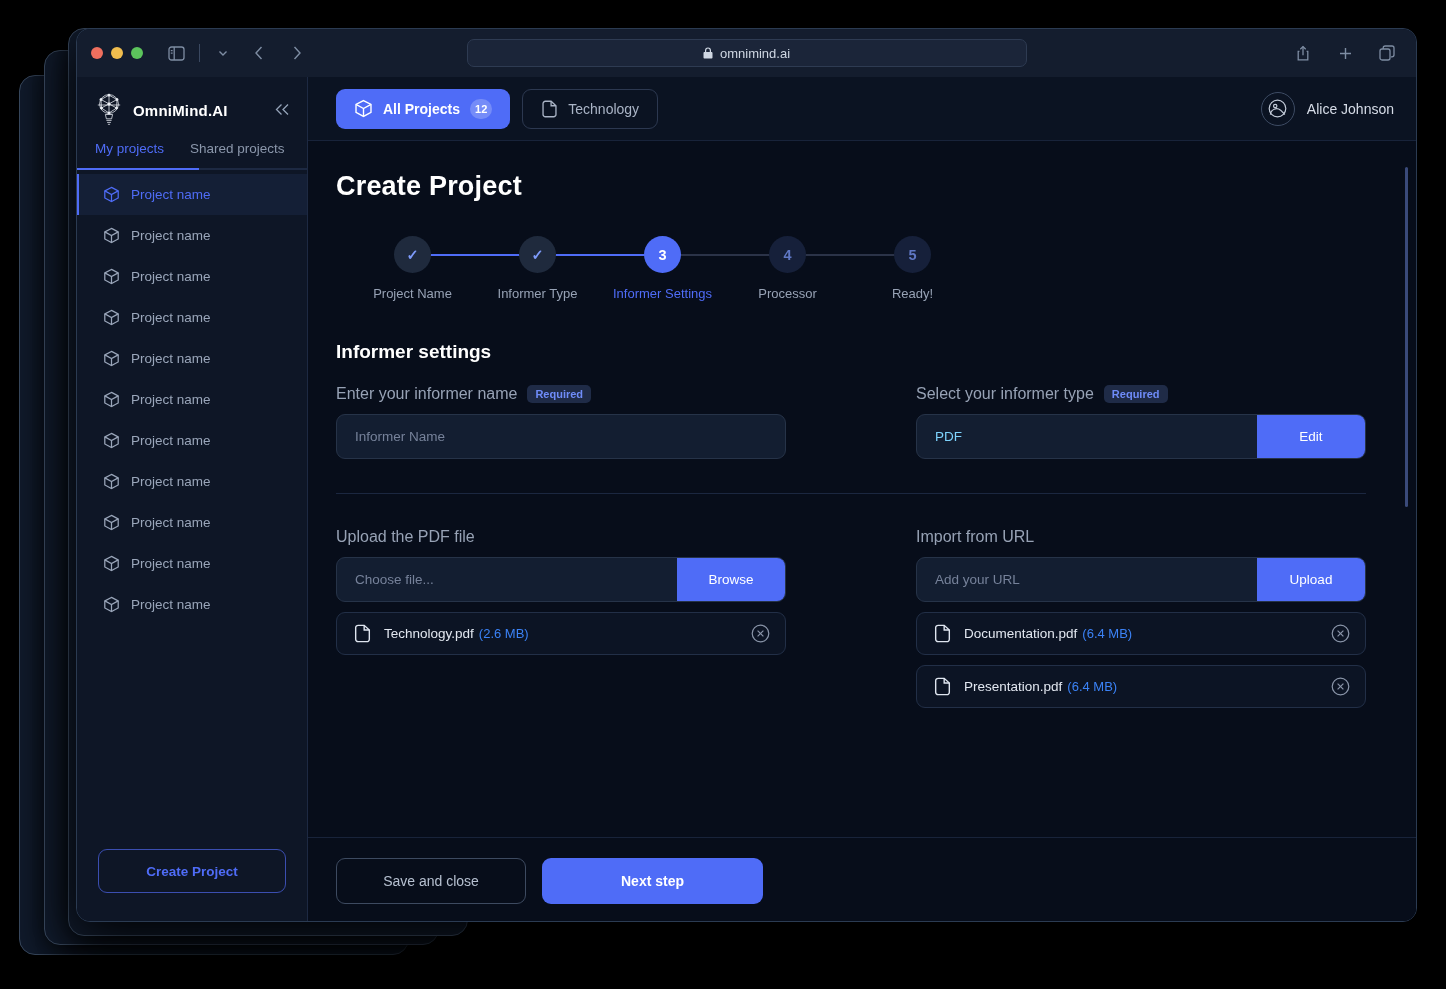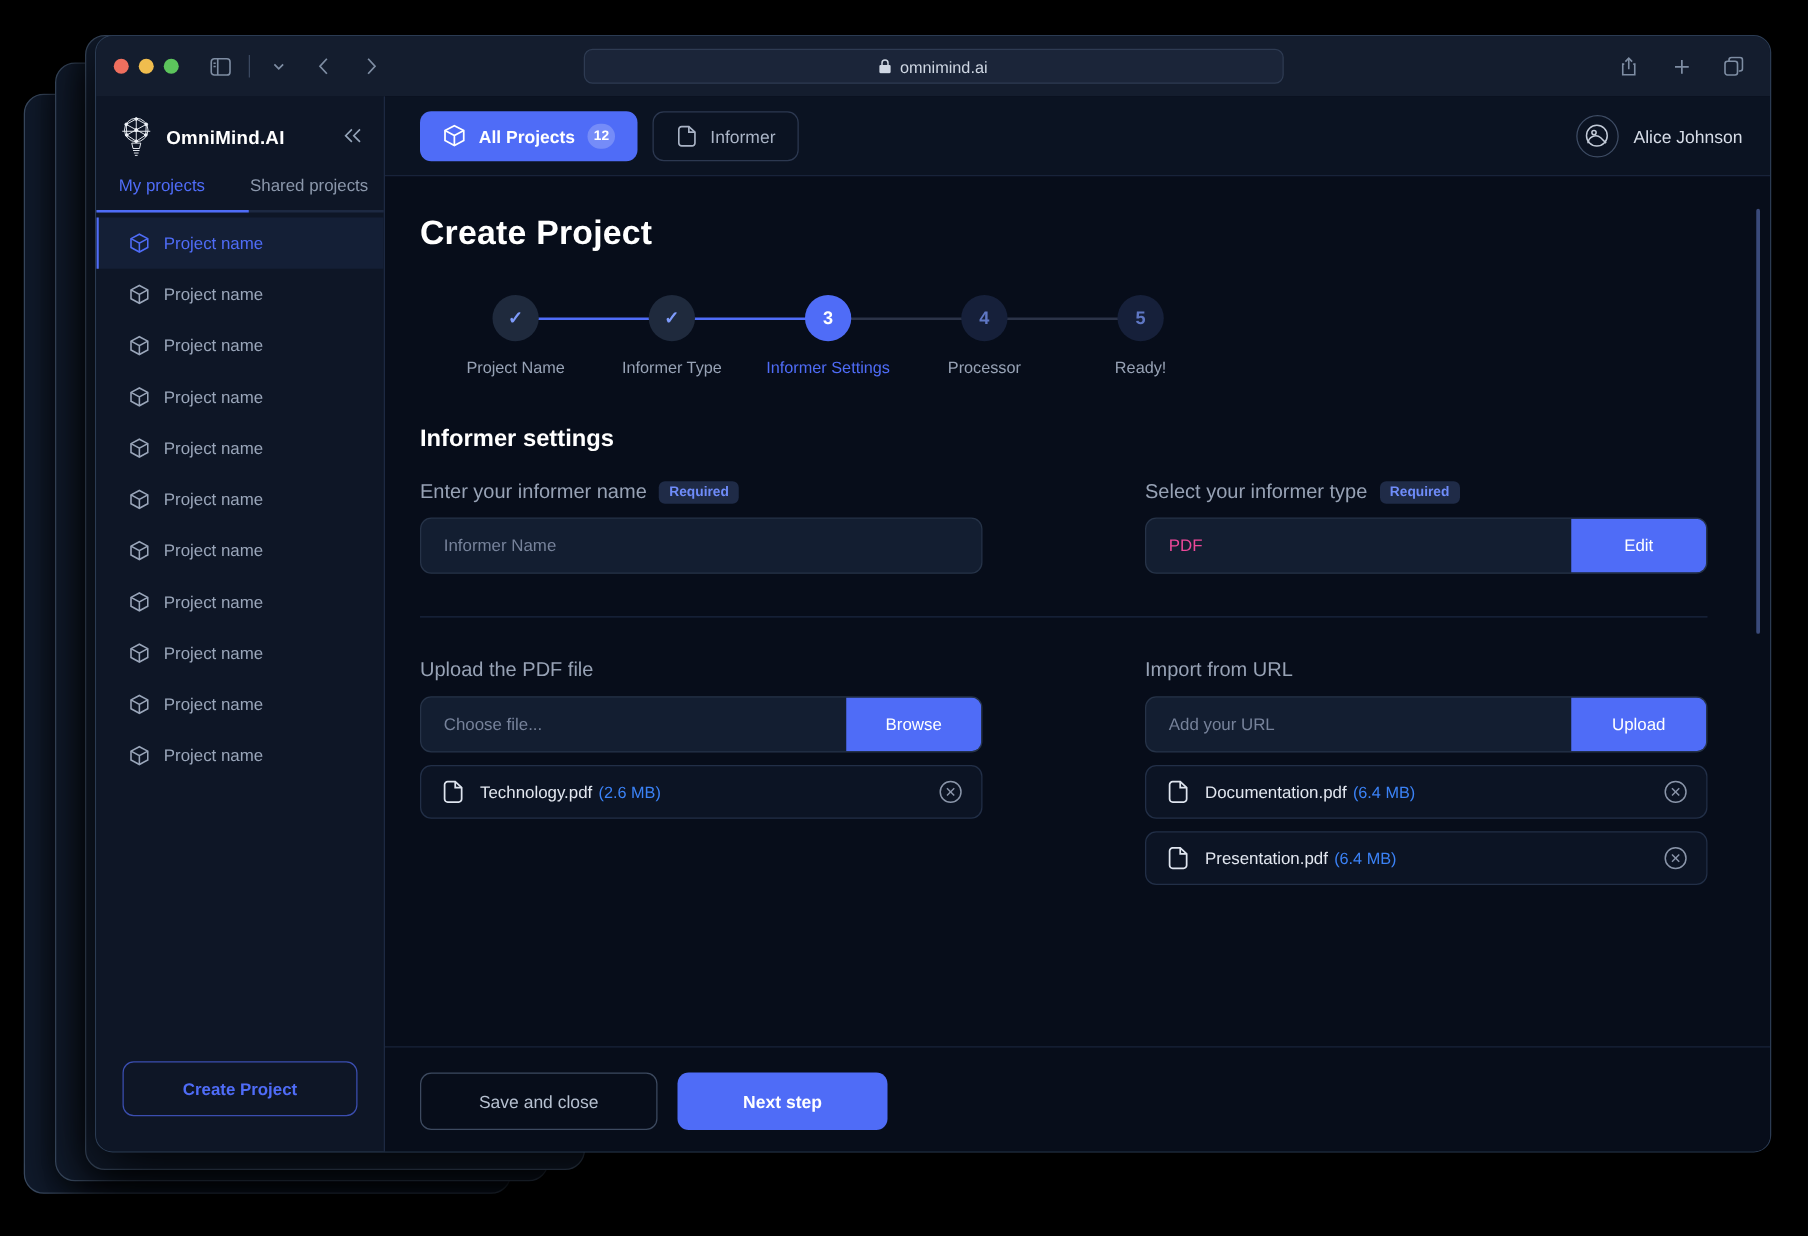--- a/index.html
+++ b/index.html
@@ -79,21 +79,21 @@
     width: 231px; background: #0e1626; flex-shrink: 0;
     display: flex; flex-direction: column;
     border-right: 1px solid #1d2942;
   }
   #brand-row {
     display: flex; align-items: center; padding: 16px 16px 14px 18px; gap: 10px;
   }
   #brand-name { color: #ffffff; font-size: 15px; font-weight: 700; letter-spacing: .2px; flex: 1; }
   #collapse-btn { color: #94a3b8; font-size: 15px; cursor: pointer; }
 
-  #tabs-row { display: flex; padding: 0 0 0 18px; gap: 36px; position: relative; }
+  #tabs-row { display: flex; padding: 0 0 0 18px; gap: 26px; position: relative; }
   .side-tab { font-size: 13.5px; padding-bottom: 12px; cursor: pointer; }
   .side-tab.active { color: #4f6cf7; }
   .side-tab.inactive { color: #8b97ab; }
   #tabs-underline { height: 2px; background: #1d2942; position: relative; }
   #tabs-underline::after {
     content: ""; position: absolute; left: 0; top: 0; width: 122px; height: 2px;
     background: #4f6cf7;
   }
 
   #project-list { flex: 1; overflow: hidden; padding-top: 4px; }
@@ -179,21 +179,21 @@
     background: #1f2b47; color: #6f8cf9; font-size: 11px; font-weight: 600;
     padding: 3px 8px; border-radius: 5px;
   }
 
   .input-box {
     height: 45px; background: #131e31; border: 1px solid #263348; border-radius: 9px;
     display: flex; align-items: center; overflow: hidden;
   }
   .input-text { flex: 1; padding-left: 18px; font-size: 13.5px; }
   .input-text.placeholder { color: #76829a; }
-  .input-text.value { color: #ec4899; }
+  .input-text.value { color: #7dd3fc; }
   .input-action {
     height: 100%; width: 108px; background: #4f6cf7; color: #ffffff;
     display: flex; align-items: center; justify-content: center;
     font-size: 13.5px; cursor: pointer;
   }
 
   #section-divider { height: 1px; background: #1b2740; margin-top: 34px; }
 
   .file-row {
     height: 43px; margin-top: 10px;
@@ -207,21 +207,21 @@
   
   #footer {
     height: 86px; border-top: 1px solid #18233a; background: #070d1a;
     display: flex; align-items: center; padding-left: 28px; gap: 16px;
   }
   .footer-btn {
     height: 46px; border-radius: 9px; display: flex; align-items: center;
     justify-content: center; font-size: 14px; cursor: pointer;
   }
   #btn-save-close { width: 190px; border: 1px solid #3d4a60; color: #b6c0d0; background: transparent; }
-  #btn-next-step { width: 168px; background: #4f6cf7; color: #ffffff; font-weight: 600; }
+  #btn-next-step { width: 221px; background: #4f6cf7; color: #ffffff; font-weight: 600; }
 
   
   #vscroll {
     position: absolute; right: 8px; top: 26px; width: 3px; height: 340px;
     background: #3a4a7a; border-radius: 2px;
   }
 </style>
 </head>
 <body>
 
@@ -462,21 +462,21 @@
           <span>All Projects</span>
           <span id="projects-count">12</span>
         </div>
         <div id="pill-solutions" class="pill">
           <span style="display:flex">
             <svg width="17" height="18" viewBox="0 0 15 17" fill="none" stroke="currentColor" stroke-width="1.25">
                 <path d="M9 1.2 H3.6 a2.2 2.2 0 00-2.2 2.2 v10.2 a2.2 2.2 0 002.2 2.2 h7.8 a2.2 2.2 0 002.2-2.2 V5.4 Z"></path>
                 <path d="M9 1.2 V5.4 h4.6"></path>
               </svg>
           </span>
-          <span>Informer</span>
+          <span>Technology</span>
         </div>
         <div id="user-chip">
           <div id="avatar">
             <svg width="19" height="19" viewBox="0 0 19 19" fill="none" stroke="currentColor" stroke-width="1.2">
               <circle cx="9.5" cy="9.5" r="8.3"></circle>
                 <circle cx="7.2" cy="7" r="1.7"></circle>
                 <path d="M2.4 15.6 a6.2 6.2 0 0110.2-4.4 l4.3 4.3"></path>
             </svg>
           </div>
           <span id="user-name">Alice Johnson</span>

